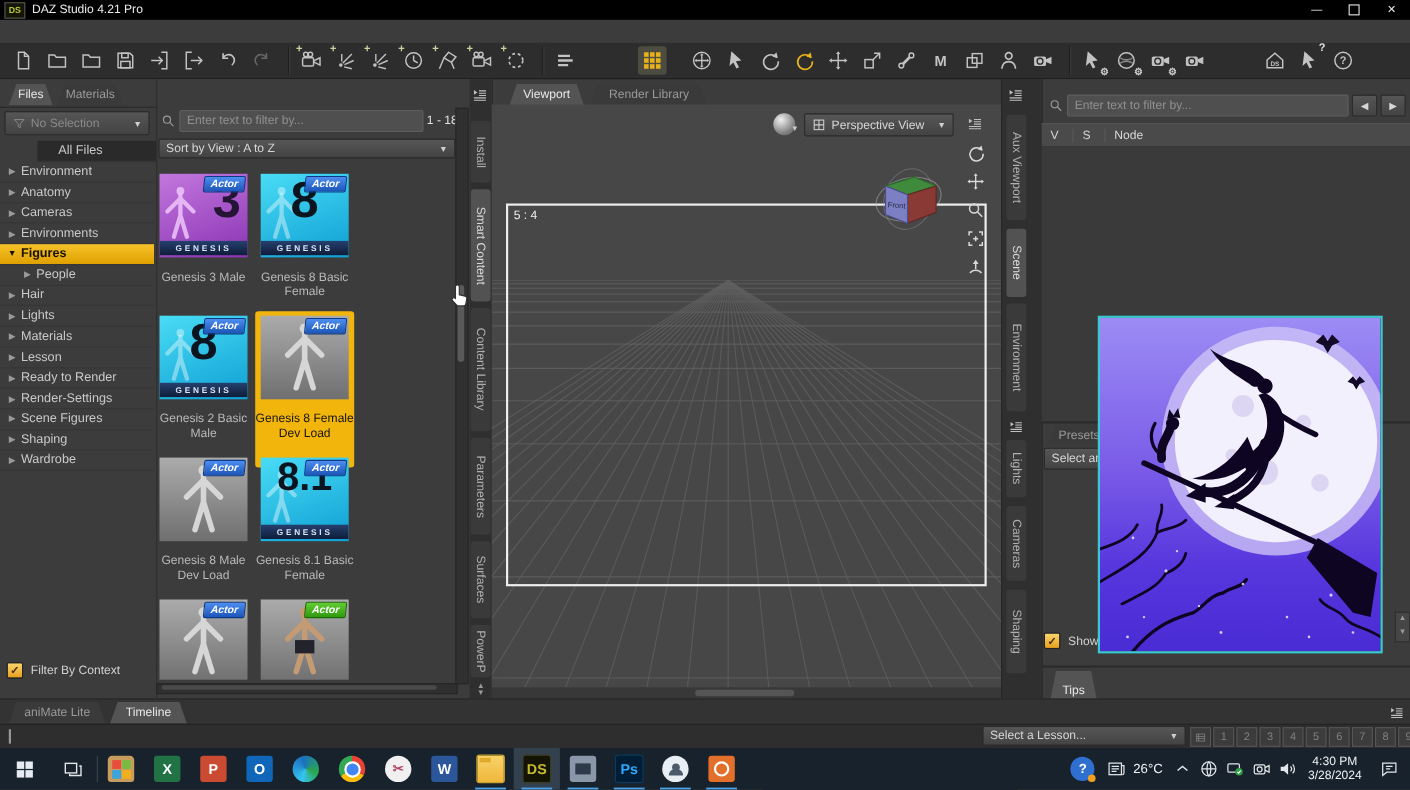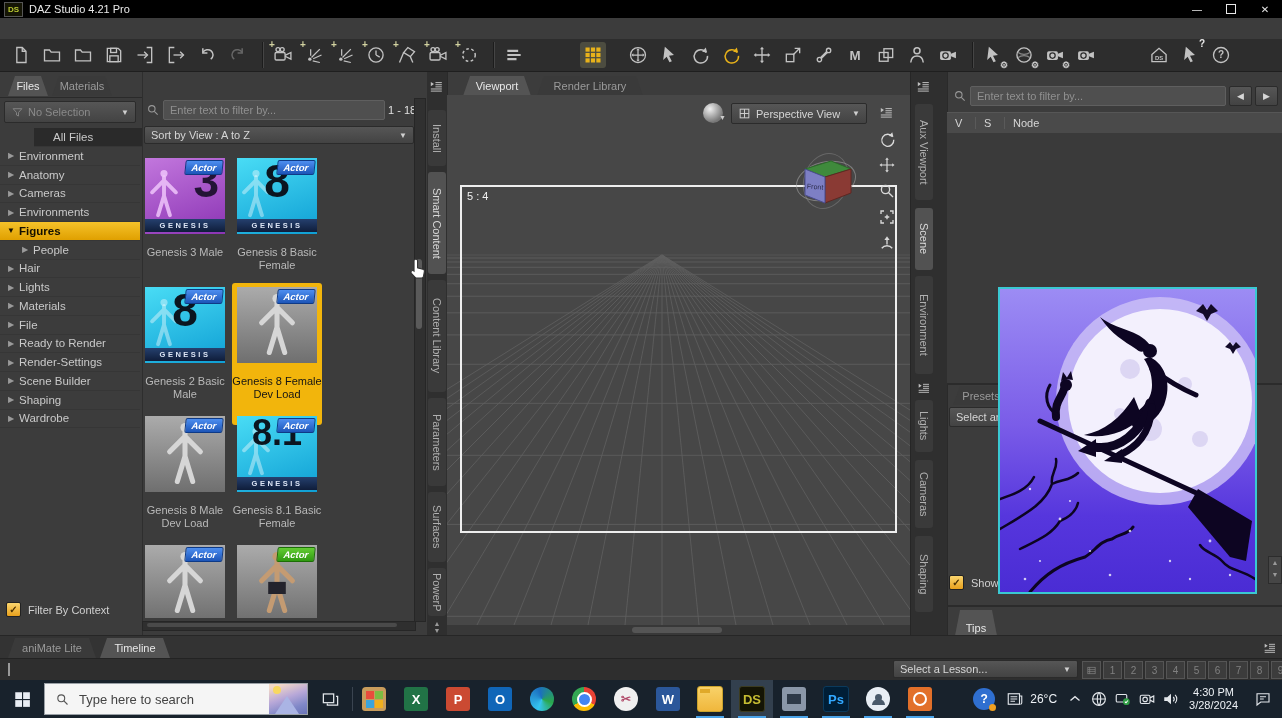--- a/index.html
+++ b/index.html
@@ -591,33 +591,33 @@
       <div class="cat" style="position: absolute; top: 278px;">
         <span class="arr" style="margin-left: 6px;">▶</span>
         <span>Lights</span>
       </div>
       <div class="cat" style="position: absolute; top: 296.75px;">
         <span class="arr" style="margin-left: 6px;">▶</span>
         <span>Materials</span>
       </div>
       <div class="cat" style="position: absolute; top: 315.5px;">
         <span class="arr" style="margin-left: 6px;">▶</span>
-        <span>File</span>
+        <span>Lesson</span>
       </div>
       <div class="cat" style="position: absolute; top: 334.25px;">
         <span class="arr" style="margin-left: 6px;">▶</span>
         <span>Ready to Render</span>
       </div>
       <div class="cat" style="position: absolute; top: 353px;">
         <span class="arr" style="margin-left: 6px;">▶</span>
         <span>Render-Settings</span>
       </div>
       <div class="cat" style="position: absolute; top: 371.75px;">
         <span class="arr" style="margin-left: 6px;">▶</span>
-        <span>Scene Builder</span>
+        <span>Scene Figures</span>
       </div>
       <div class="cat" style="position: absolute; top: 390.5px;">
         <span class="arr" style="margin-left: 6px;">▶</span>
         <span>Shaping</span>
       </div>
       <div class="cat" style="position: absolute; top: 409.25px;">
         <span class="arr" style="margin-left: 6px;">▶</span>
         <span>Wardrobe</span>
       </div>
     </div>
@@ -992,30 +992,20 @@
     <div class="slot" style="width:44px;">
       <svg width="18" height="18" viewBox="0 0 24 24">
         <g fill="#e8ecf2">
             <rect x="3" y="3" width="9" height="9"></rect>
             <rect x="13.5" y="3" width="9" height="9"></rect>
             <rect x="3" y="13.5" width="9" height="9"></rect>
             <rect x="13.5" y="13.5" width="9" height="9"></rect>
           </g>
       </svg>
     </div>
-    <div style="width:262px;height:30px;background:#f5f5f5;border:1px solid #9aa0a6;display:flex;align-items:center;position:relative;flex:0 0 auto;">
-      <svg style="width:15px;height:15px;color:#555;margin-left:10px;">
-          <use href="#sym-mag"></use>
-        </svg>
-      <span style="color:#444;font-size:13px;margin-left:9px;">Type here to search</span>
-      <div style="position:absolute;right:0;top:0;width:38px;height:30px;background:linear-gradient(160deg,#f3d9c8 10%,#b8a8d8 45%,#8088c8 75%,#6a74b8);overflow:hidden;">
-        <div style="position:absolute;left:4px;top:2px;width:8px;height:8px;border-radius:50%;background:#f8d860;"></div>
-        <div style="position:absolute;left:6px;top:12px;width:0;height:0;border-left:12px solid transparent;border-right:12px solid transparent;border-bottom:18px solid #aab4e4;"></div>
-      </div>
-    </div>
     <div class="slot" style="width:44px;">
       <svg style="width:19px;height:19px;color:#e2e6ea;">
           <use href="#sym-taskview"></use>
         </svg>
     </div>
     <div style="width:1px;height:24px;background:#3a4450;flex:0 0 auto;"></div>
     <div id="taskapps" style="display:flex;flex:0 0 auto;">
         <div class="slot" style="width: 42px;">
           <div class="sq24" style="background: rgb(199, 156, 92); display: grid; grid-template-columns: 8px 8px; gap: 1px; place-content: center; border-radius: 4px 4px 3px 3px;">
             <div style="width: 8px; height: 8px; background: rgb(232, 76, 60);"></div>

